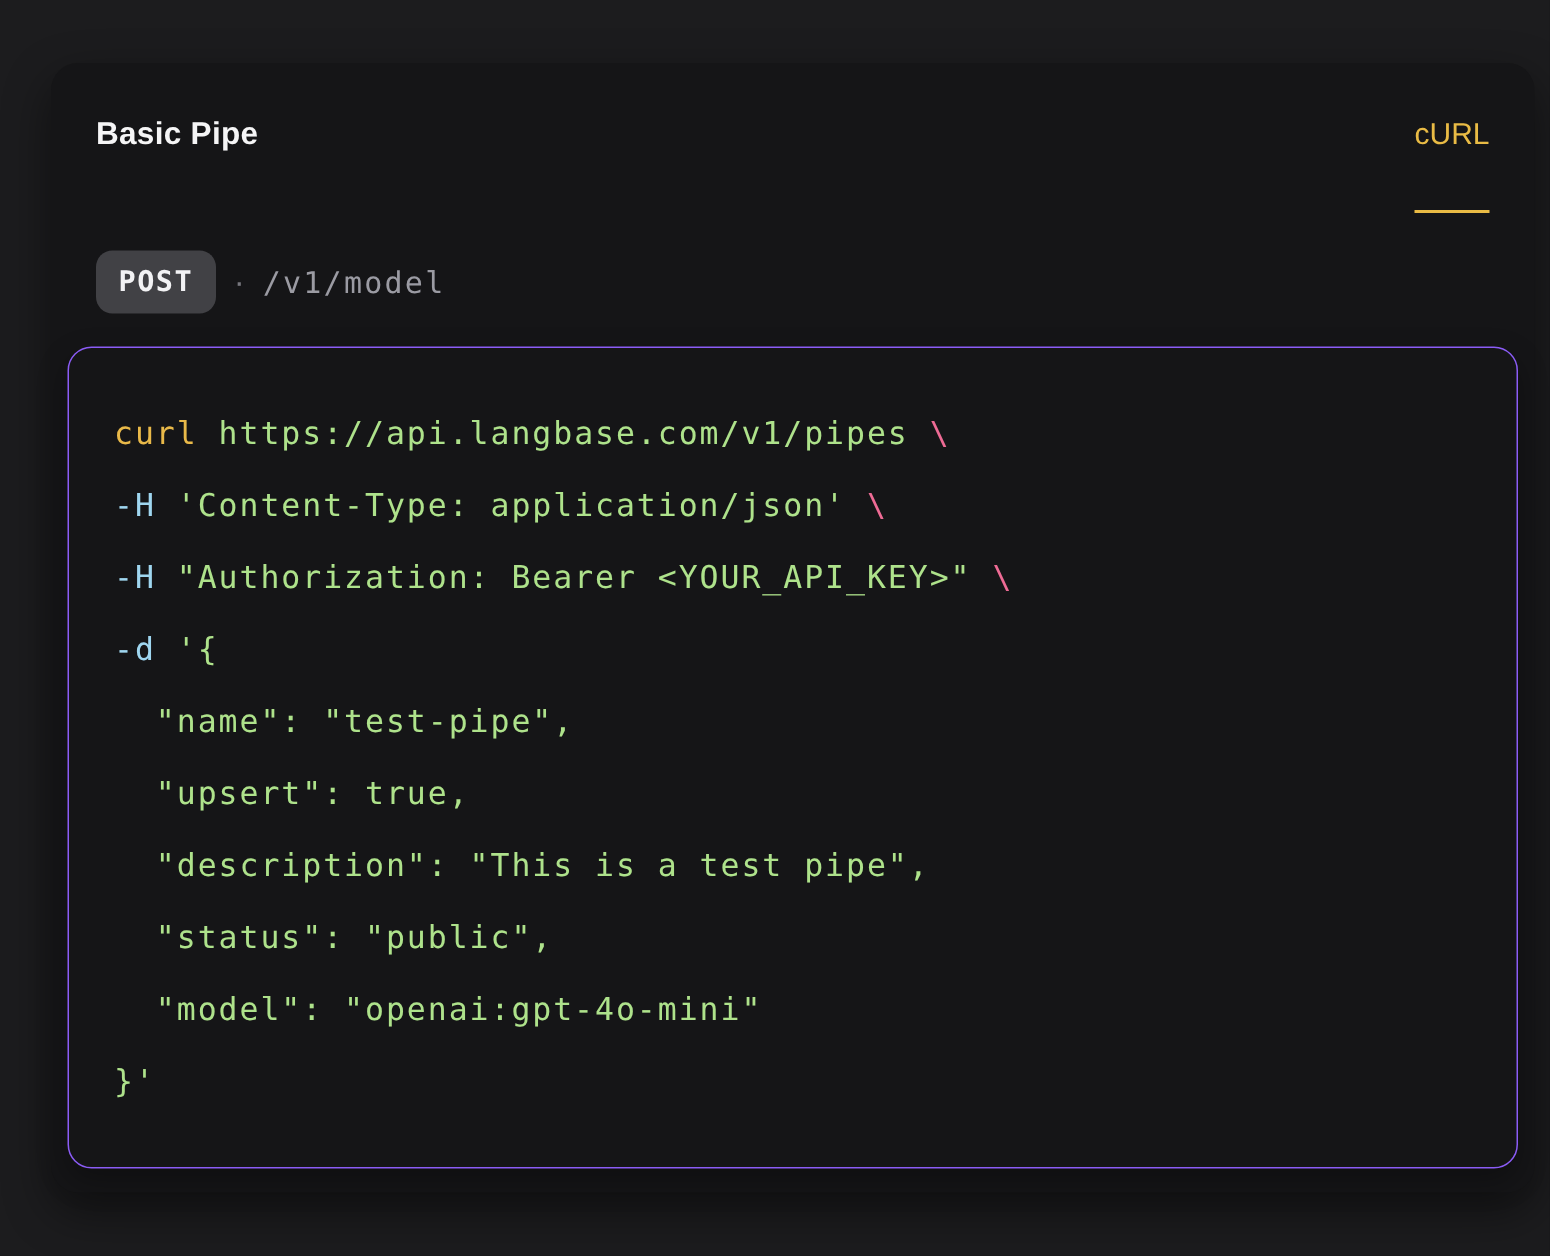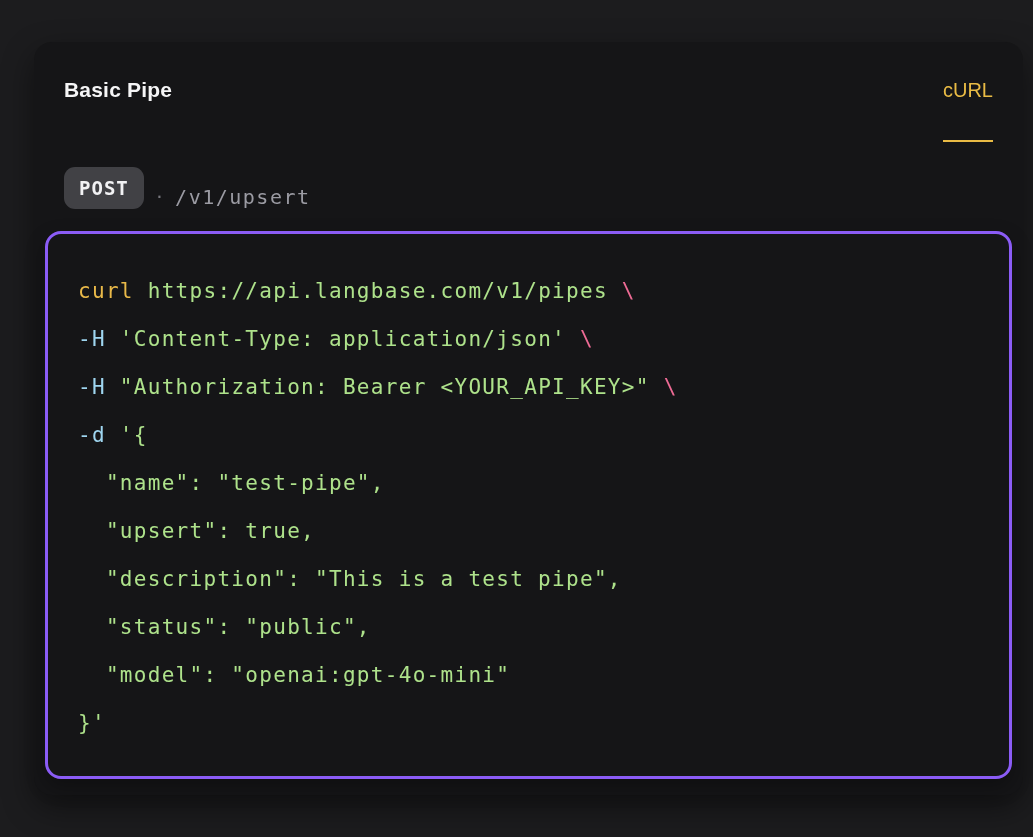--- a/index.html
+++ b/index.html
@@ -38,21 +38,21 @@
     padding-bottom: 36px;
     border-bottom: 2px solid transparent;
     cursor: pointer;
   }
   .tab.active {
     color: var(--accent, #e9bb45);
     border-bottom-color: var(--accent, #e9bb45);
   }
   .endpoint-row {
     display: flex;
-    align-items: flex-end;
+    align-items: center;
     gap: 12px;
     padding: 0 30px;
     margin-top: 25px;
   }
   .method-badge {
     background: #414145;
     color: #f2f2f4;
     font-family: "DejaVu Sans Mono", monospace;
     font-weight: bold;
     font-size: 19px;
@@ -65,21 +65,21 @@
   .endpoint-path {
     color: #9b9ba3;
     font-family: "DejaVu Sans Mono", monospace;
     font-size: 20px;
     letter-spacing: 1.5px;
   }
   .code-block {
     margin: 22px 11px 0 11px;
     height: 548px;
     background: #151517;
-    border: 3px solid #8b5cf6;
+    border: 1px solid #8b5cf6;
     border-radius: 16px;
     padding: 33px 30px;
     box-shadow: 0 8px 20px rgba(0,0,0,0.30);
     overflow: hidden;
   }
   .code-line {
     font-family: "DejaVu Sans Mono", monospace;
     font-size: 21px;
     letter-spacing: 1.3px;
     line-height: 48px;
@@ -97,21 +97,21 @@
   <div class="card-header">
     <div class="page-title">Basic Pipe</div>
     <div class="tabs">
         <div class="tab active">cURL</div>
       </div>
   </div>
 
   <div class="endpoint-row">
     <span class="method-badge">POST</span>
     <span class="separator-dot">·</span>
-    <span class="endpoint-path">/v1/upsert</span>
+    <span class="endpoint-path">/v1/model</span>
   </div>
 
   <div class="code-block">
       <div class="code-line"><span class="tok-kw">curl</span><span class="tok-str"> https://api.langbase.com/v1/pipes </span><span class="tok-esc">\</span></div>
       <div class="code-line"><span class="tok-flag">-H</span><span class="tok-str"> 'Content-Type: application/json' </span><span class="tok-esc">\</span></div>
       <div class="code-line"><span class="tok-flag">-H</span><span class="tok-str"> "Authorization: Bearer &lt;YOUR_API_KEY&gt;" </span><span class="tok-esc">\</span></div>
       <div class="code-line"><span class="tok-flag">-d</span><span class="tok-str"> '{</span></div>
       <div class="code-line"><span class="tok-str">  "name": "test-pipe",</span></div>
       <div class="code-line"><span class="tok-str">  "upsert": true,</span></div>
       <div class="code-line"><span class="tok-str">  "description": "This is a test pipe",</span></div>

